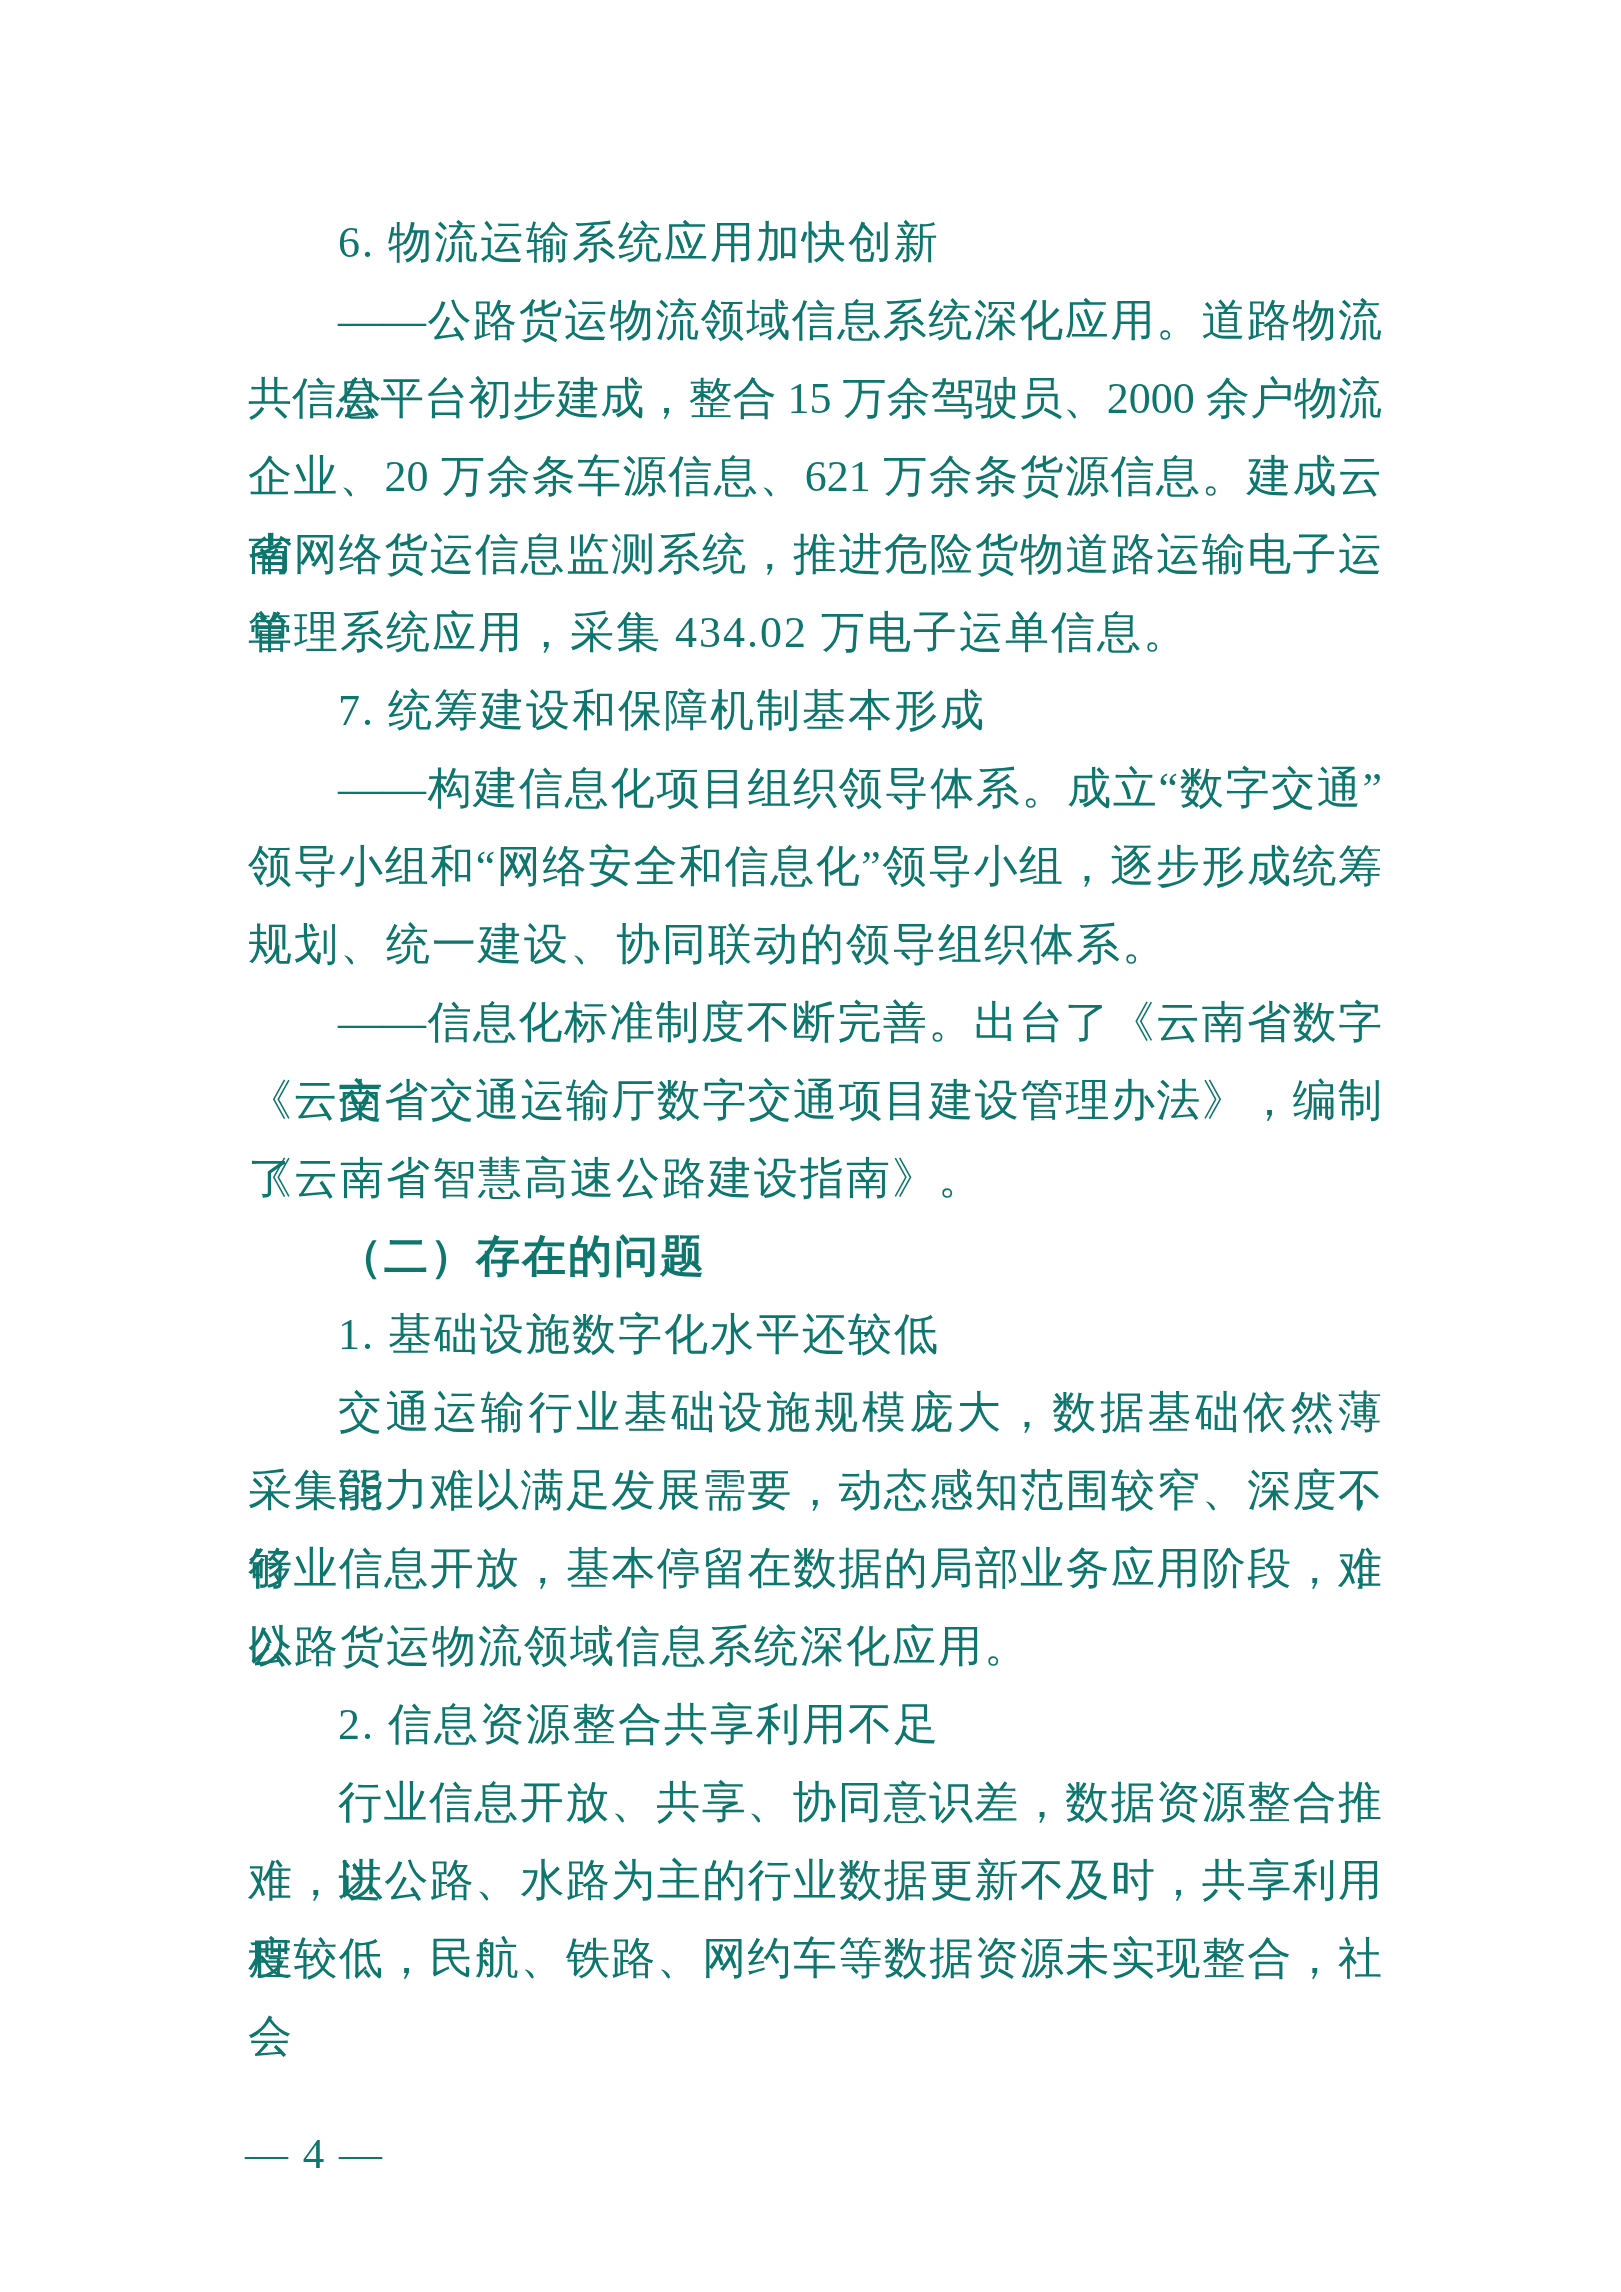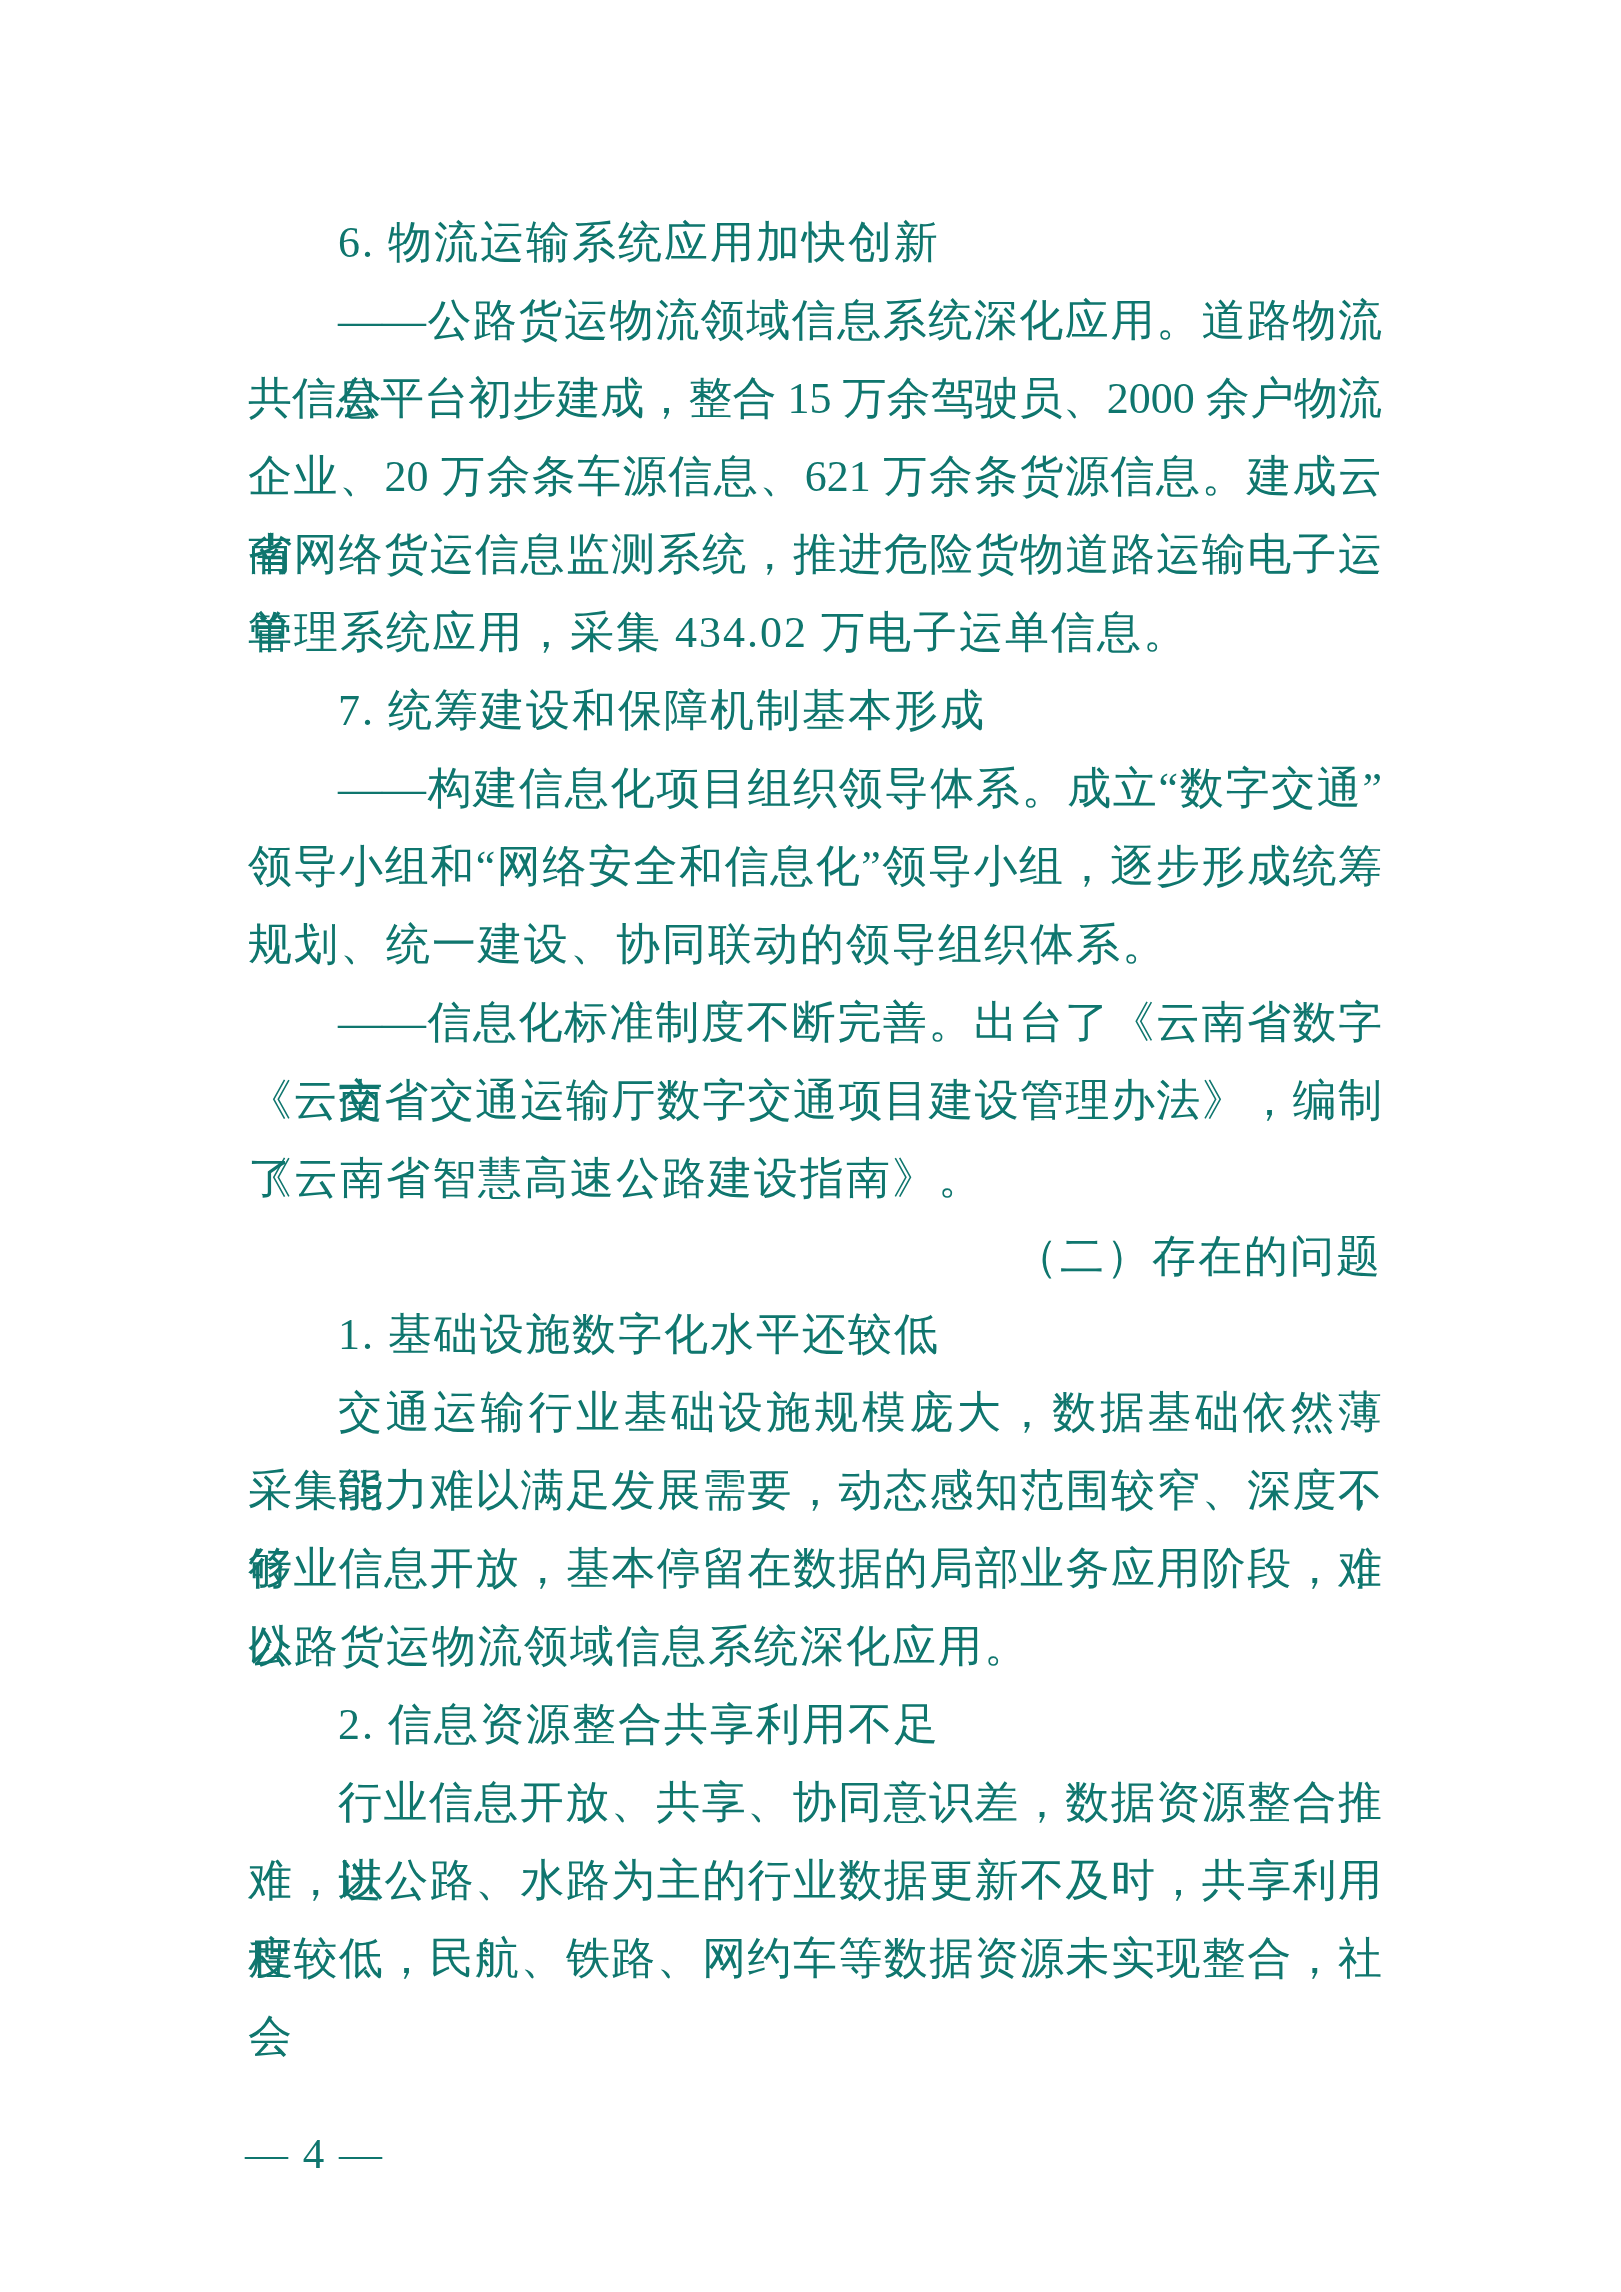--- a/index.html
+++ b/index.html
@@ -33,22 +33,21 @@
   .line.justify {
     text-align: justify;
     text-align-last: justify;
     text-justify: inter-character;
     letter-spacing: 0;
   }
   .line.indent {
     padding-left: 90px;
   }
   .line.bold {
-    font-weight: normal;
-    text-align: right;
+    font-weight: bold;
   }
   .footer {
     position: absolute;
     left: 245px;
     top: 2117px;
     height: 74px;
     line-height: 74px;
     font-size: 43px;
     letter-spacing: 2px;
   }

